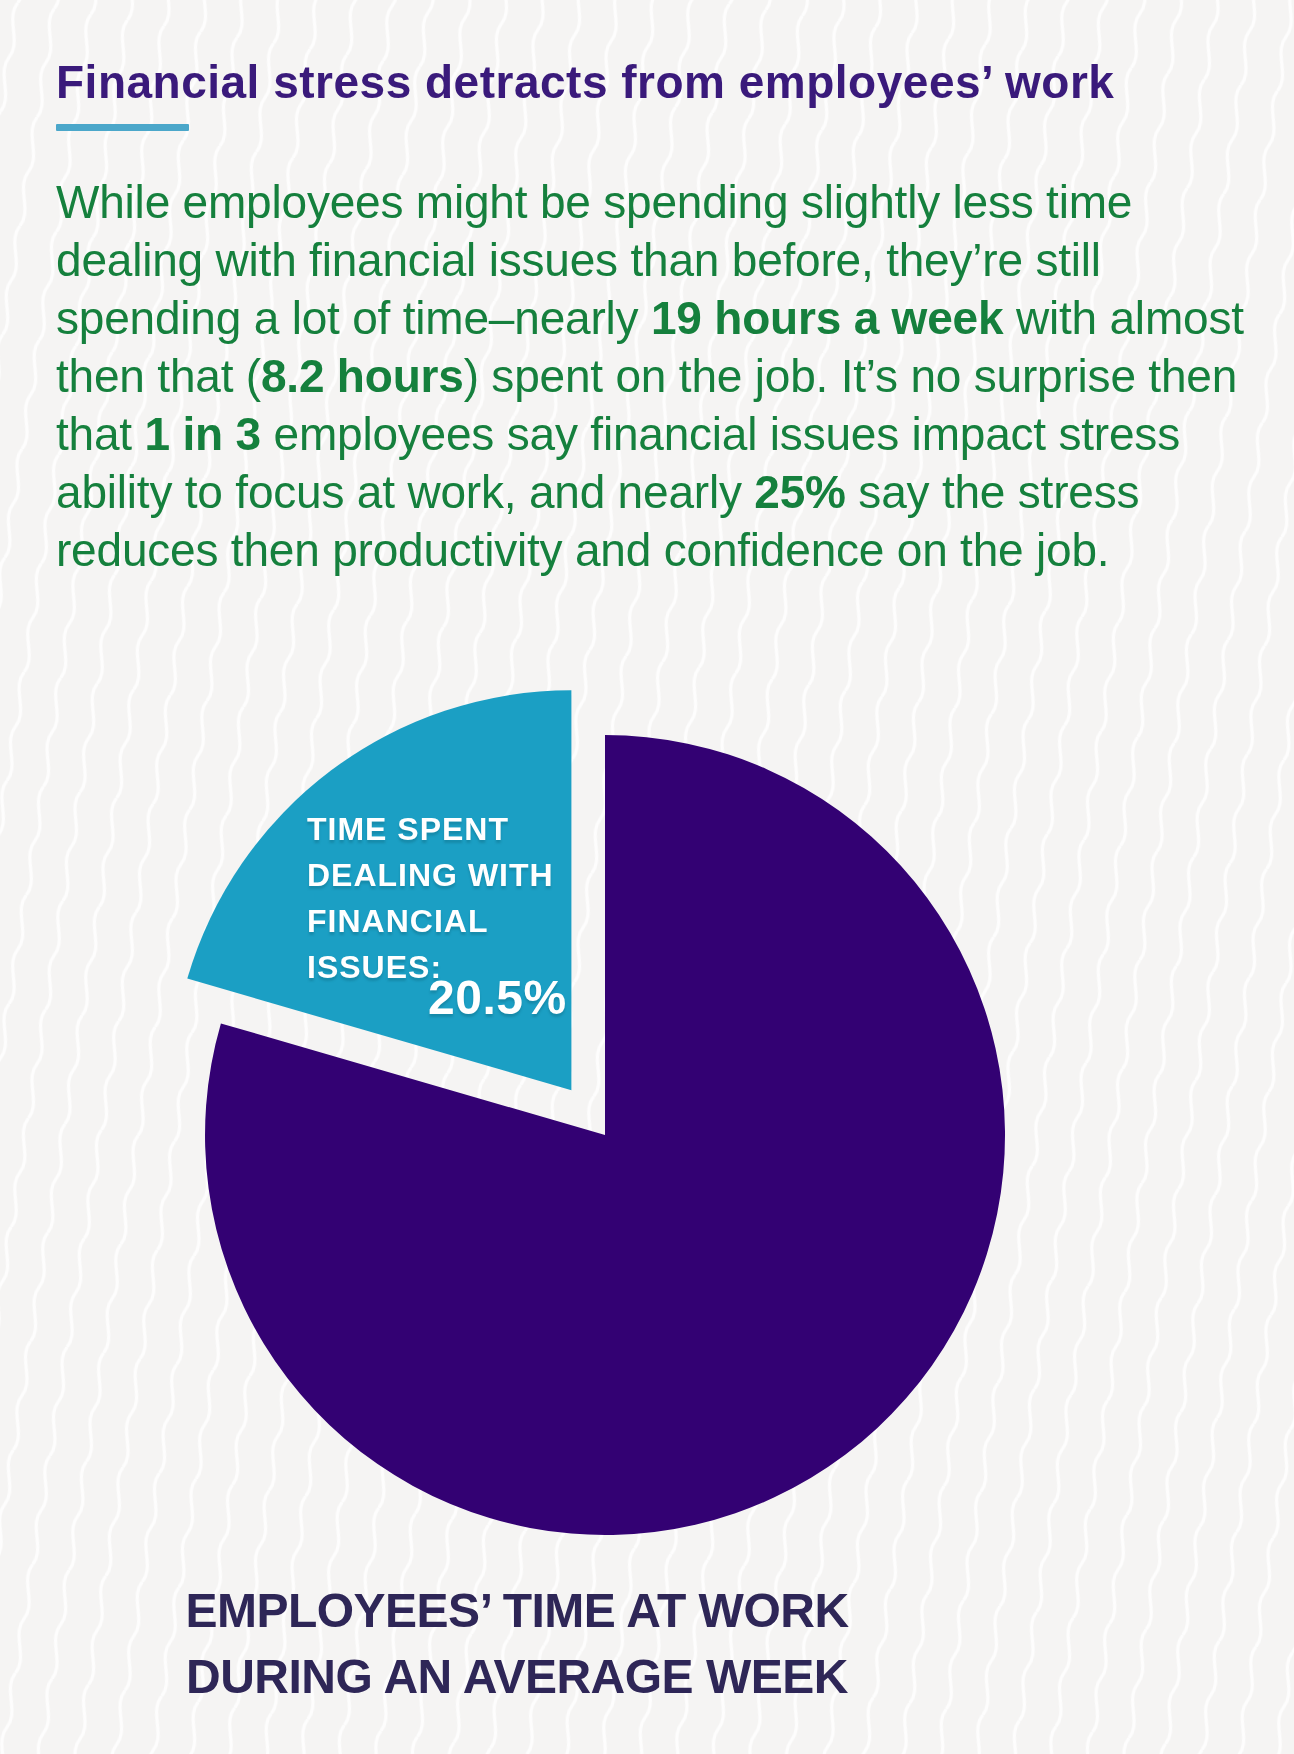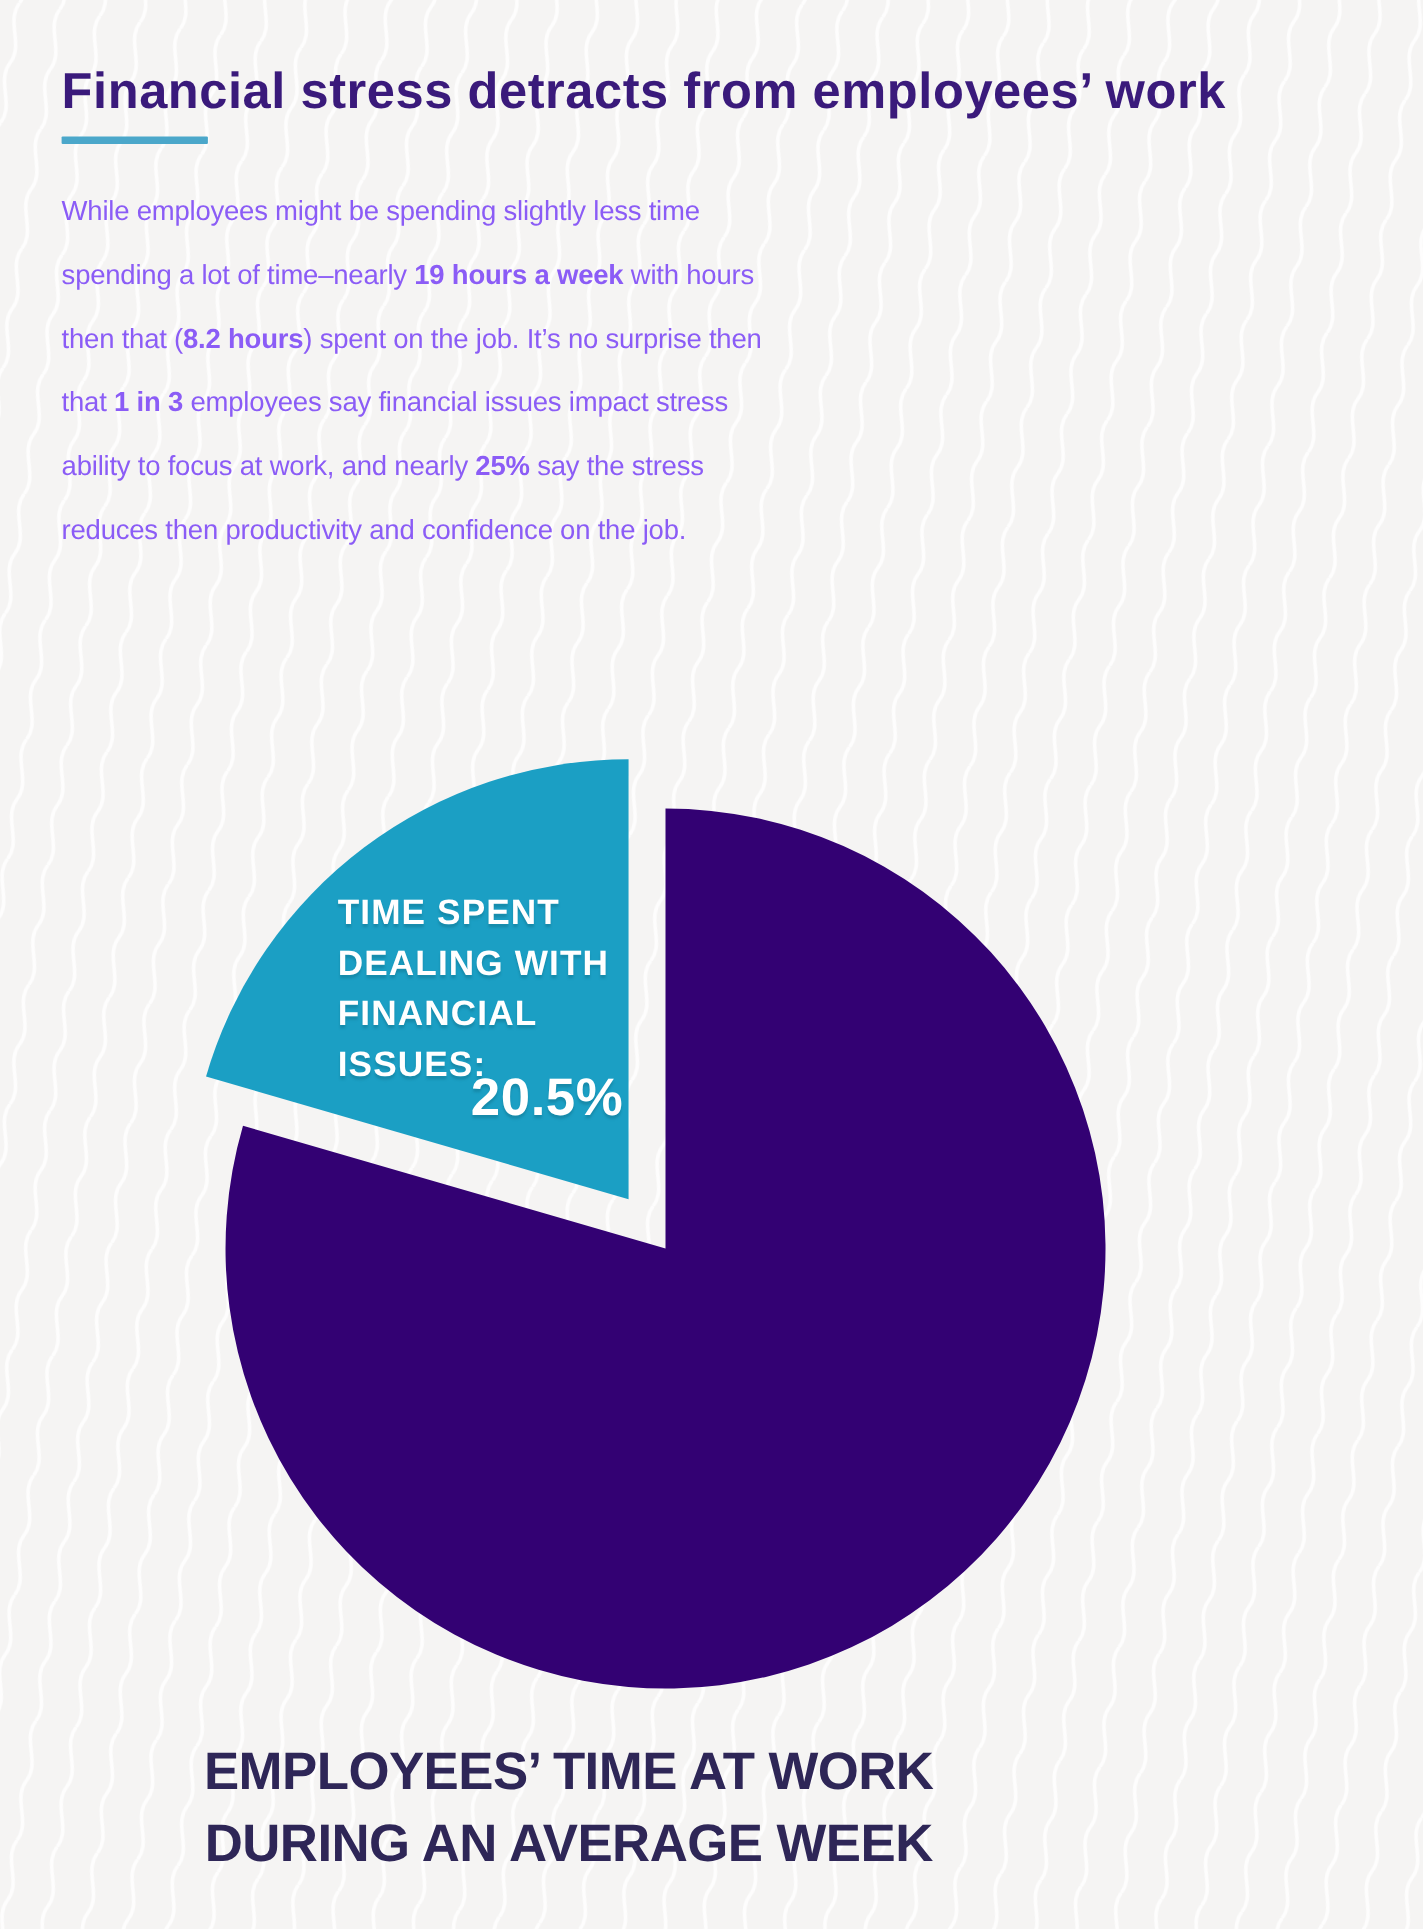--- a/index.html
+++ b/index.html
@@ -14,22 +14,22 @@
   .page-title{
     position:absolute;left:56px;top:26px;width:1210px;
     font-size:46px;font-weight:800;letter-spacing:.5px;line-height:1.1;
     color:#3a1a7b;
   }
   .title-divider{
     position:absolute;left:56px;top:124px;width:133px;height:7px;
     background:#4ba7ca;border-radius:1px;
   }
   .intro{
-    position:absolute;left:56px;top:163px;width:1030px;
-    font-size:25px;line-height:58px;color:#8b5cf6;letter-spacing:-.2px;
+    position:absolute;left:56px;top:173px;width:1030px;
+    font-size:46px;line-height:58px;color:#15803d;letter-spacing:-.2px;
   }
   .intro .line{white-space:nowrap;}
   .intro .b{font-weight:700;}
 
   #pie-svg{position:absolute;left:140px;top:610px;width:900px;height:950px;overflow:visible;}
   .slice-label{
     font-family:"Liberation Sans",sans-serif;font-weight:700;font-size:32px;
     letter-spacing:1px;fill:#ffffff;
   }
   .slice-value{
@@ -57,21 +57,22 @@
 </svg>
 
 <div class="content">
 
   <h1 class="page-title" style="color: rgb(58, 26, 123);">Financial stress detracts from employees’ work</h1>
 
   <div class="title-divider" style="background: rgb(75, 167, 202);"></div>
 
   <div class="intro">
       <div class="line"><span>While employees might be spending slightly less time</span></div>
-      <div class="line"><span>spending a lot of time–nearly </span><span class="b">19 hours a week</span><span> with hours</span></div>
+      <div class="line"><span>dealing with financial issues than before, they’re still</span></div>
+      <div class="line"><span>spending a lot of time–nearly </span><span class="b">19 hours a week</span><span> with almost</span></div>
       <div class="line"><span>then that (</span><span class="b">8.2 hours</span><span>) spent on the job. It’s no surprise then</span></div>
       <div class="line"><span>that </span><span class="b">1 in 3</span><span> employees say financial issues impact stress</span></div>
       <div class="line"><span>ability to focus at work, and nearly </span><span class="b">25%</span><span> say the stress</span></div>
       <div class="line"><span>reduces then productivity and confidence on the job.</span></div>
     </div>
 
   <svg id="pie-svg" viewBox="0 0 900 950" xmlns="http://www.w3.org/2000/svg">
     <path d="M 465 525 L 465.0 125.0 A 400 400 0 1 1 80.9 413.4 Z" fill="#330173"></path>
     <path d="M 431.4 480.2 L 47.3 368.6 A 400 400 0 0 1 431.4 80.2 Z" fill="#1b9fc4"></path>
     <g class="label-group">

